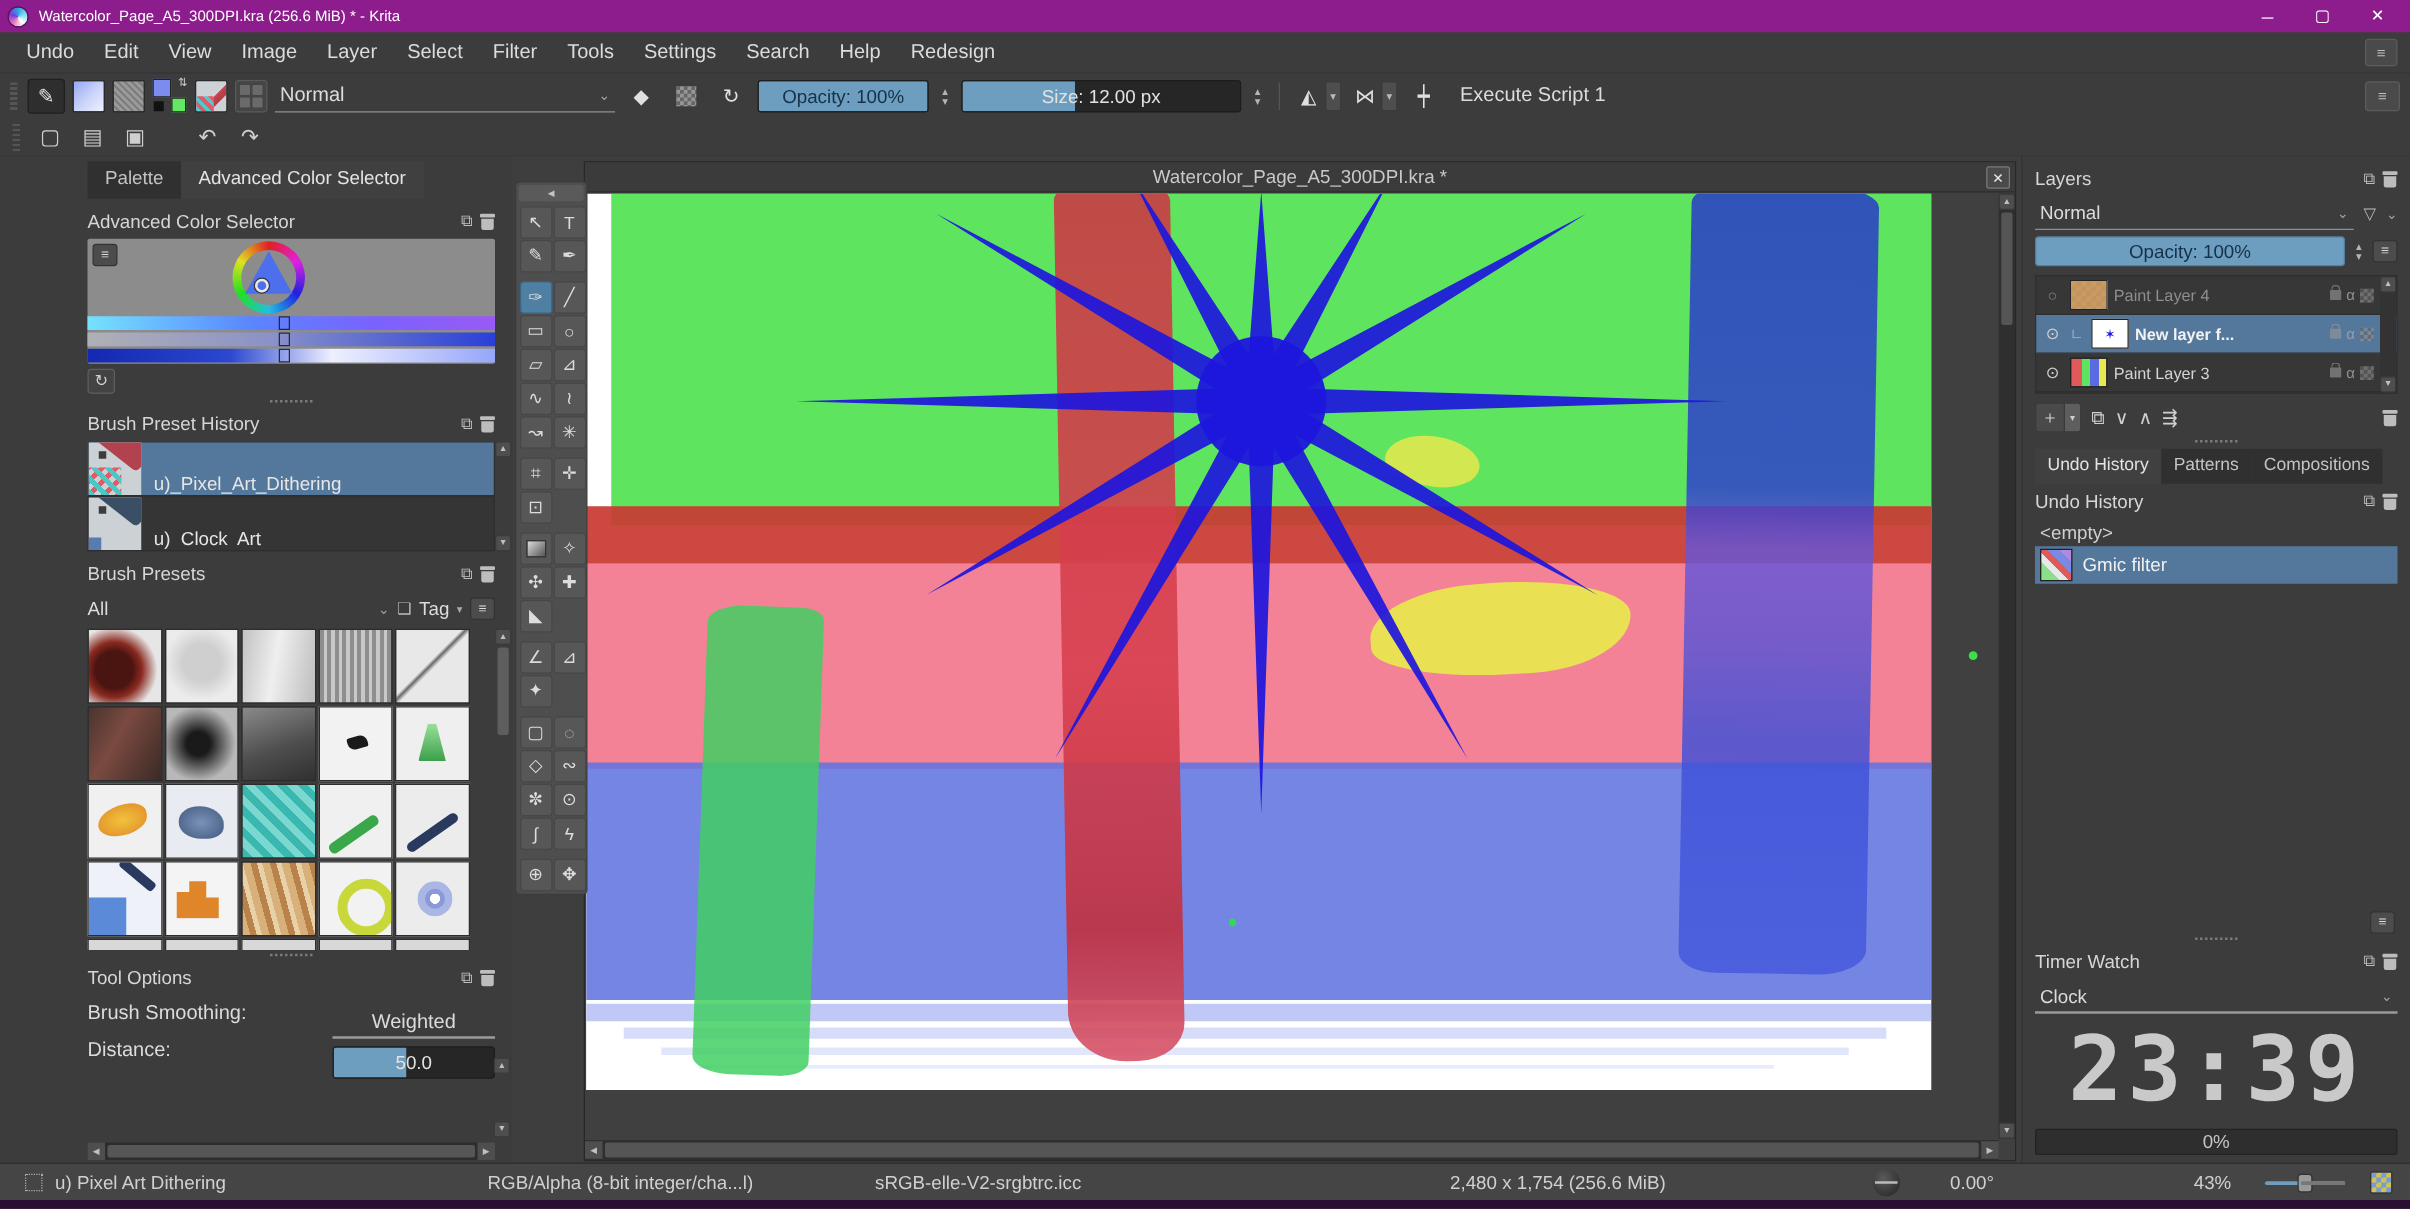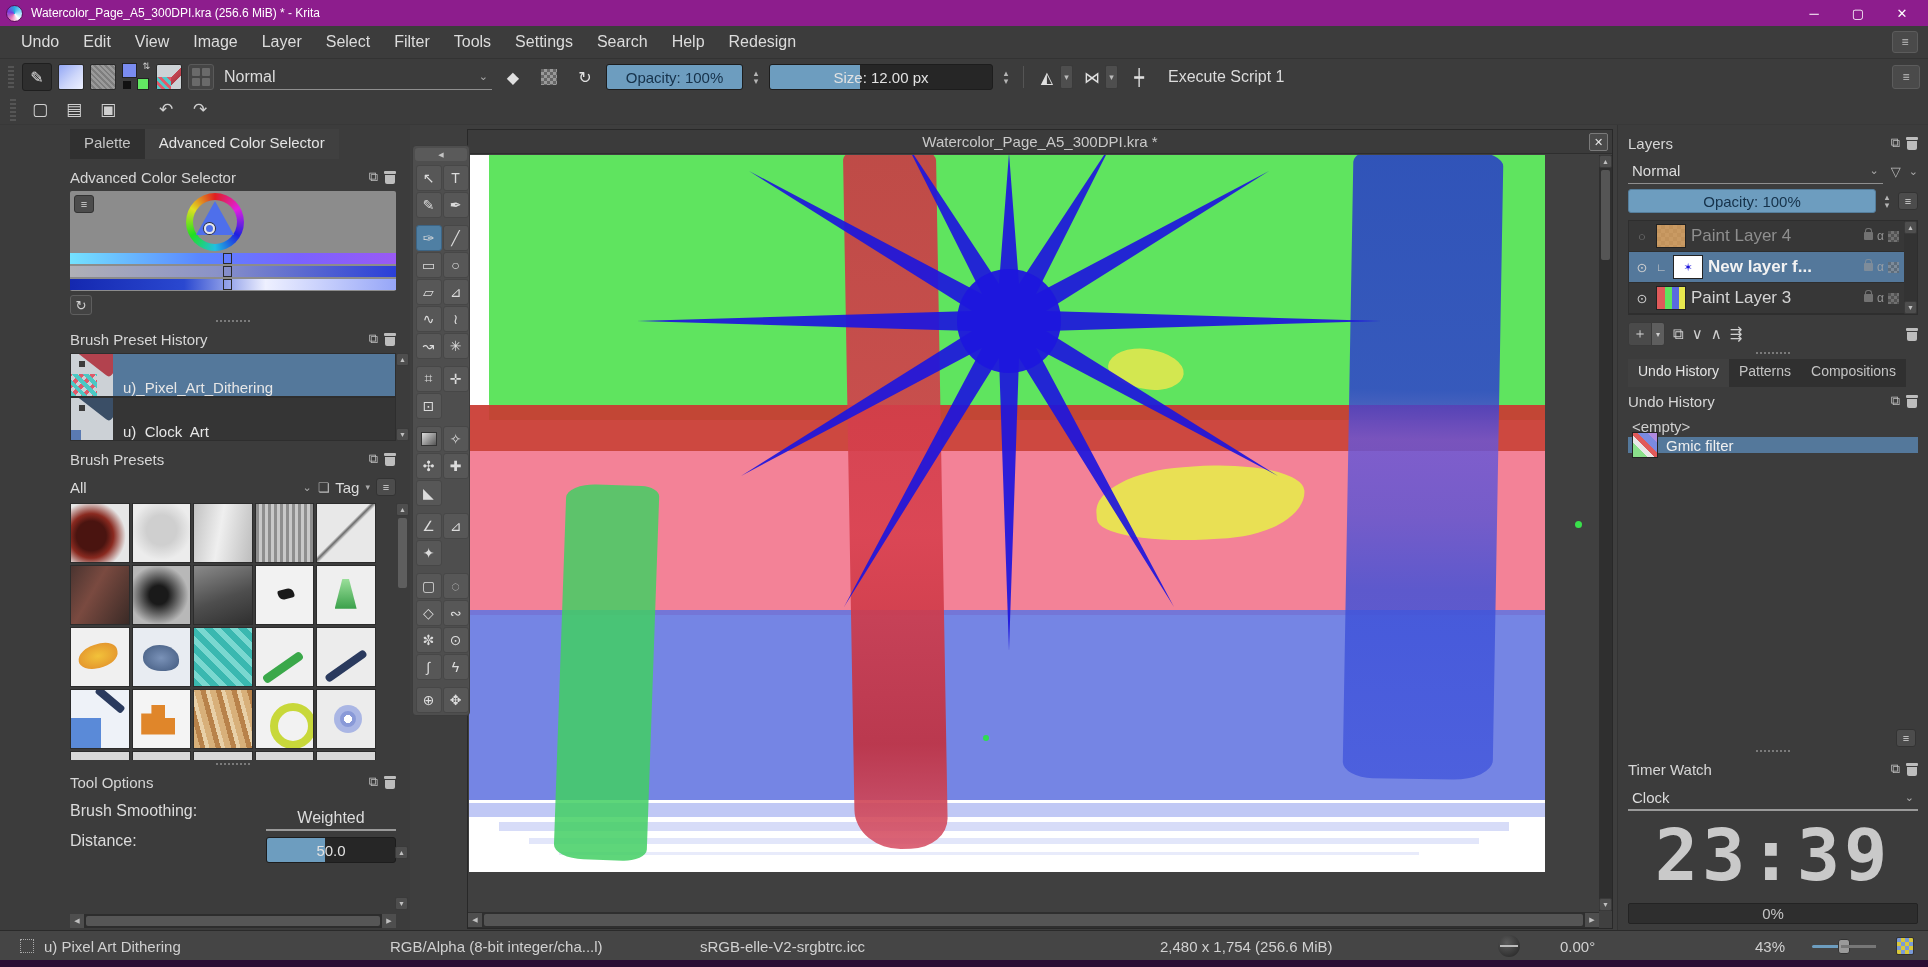--- a/index.html
+++ b/index.html
@@ -199,40 +199,40 @@
   .layer-row.selected { background:#54789b; }
   .layer-row.dimmed { color:#8e8e8e; }
   .l-eye { width:18px; text-align:center; font-size:13px; color:#cfcfcf; }
   .dimmed .l-eye { color:#7e7e7e; }
   .l-corner { width:12px; font-size:11px; color:#cfcfcf; }
   .l-thumb { width:30px; height:24px; border:1px solid #222; flex:0 0 auto; position:relative; background:#fff;
      background-image:linear-gradient(45deg,#ccc 25%,transparent 25%,transparent 75%,#ccc 75%),linear-gradient(45deg,#ccc 25%,#fff 25%,#fff 75%,#ccc 75%); background-size:8px 8px; background-position:0 0,4px 4px; }
   .l-thumb.orange::after { content:""; position:absolute; inset:0; background:#c08848; opacity:.85; }
   .l-thumb.star { display:flex; align-items:center; justify-content:center; color:#1d16dd; font-size:11px; background:#fff; }
   .l-thumb.multi { background:linear-gradient(90deg,#e05a5a 0 30%,#5fe45f 30% 55%,#5a6ae0 55% 80%,#e8e84e 80%); }
-  .l-name { flex:1; font-size:17px; white-space:nowrap; overflow:hidden; }
+  .l-name { flex:1; font-size:13px; white-space:nowrap; overflow:hidden; }
   .layer-row.selected .l-name { font-weight:bold; color:#f2f2f2; }
   .l-mini { display:flex; gap:4px; align-items:center; }
   .mini-lock { width:9px; height:8px; background:#9a9a9a; border-radius:1px; position:relative; opacity:.6;}
   .mini-lock::before { content:""; position:absolute; left:1px; top:-4px; width:5px; height:4px; border:1.5px solid #9a9a9a; border-bottom:none; border-radius:3px 3px 0 0; }
   .mini-alpha { font-size:12px; color:#a8a8a8; opacity:.8; }
   .mini-check { width:11px; height:11px; opacity:.6;
      background-image:linear-gradient(45deg,#999 25%,transparent 25%,transparent 75%,#999 75%),linear-gradient(45deg,#999 25%,#666 25%,#666 75%,#999 75%); background-size:6px 6px; background-position:0 0,3px 3px; }
   .layer-vscroll { position:absolute; right:0; top:0; bottom:0; width:13px; background:#333; display:flex; flex-direction:column; justify-content:space-between; align-items:center; }
   .layer-toolbar { display:flex; align-items:center; height:30px; gap:8px; margin-top:4px; font-size:15px; color:#cfcfcf; }
   .lt-add { display:flex; align-items:center; }
   .lt-add .plus { width:24px; height:24px; background:#4a4a4a; border:1px solid #3a3a3a; border-radius:3px 0 0 3px; display:flex; align-items:center; justify-content:center; font-size:14px; }
   .lt-add .dd { width:13px; height:24px; background:#5e5e5e; border:1px solid #3a3a3a; border-left:none; border-radius:0 3px 3px 0; font-size:8px; display:flex; align-items:center; justify-content:center; }
   .lt-ic { font-size:15px; color:#cfcfcf; }
   .lt-trash { margin-left:auto; }
   .rtabs { display:flex; height:28px; margin-top:2px; }
   .rtab { padding:4px 10px; font-size:14px; background:#303030; color:#c4c4c4; white-space:nowrap; }
   .rtab.active { background:#404040; color:#e4e4e4; }
   .undo-empty { height:22px; font-size:15px; color:#cfcfcf; padding-left:4px; display:flex; align-items:center; }
-  .undo-item { display:flex; align-items:center; height:16px; background:#54789b; gap:8px; padding:0 4px; }
+  .undo-item { display:flex; align-items:center; height:30px; background:#54789b; gap:8px; padding:0 4px; }
   .undo-thumb { width:26px; height:26px; border:1px solid #222;
      background:linear-gradient(45deg,#8ae08a 0 30%,#e8e8e8 30% 45%,#e05a5a 45% 60%,#7a8ae0 60% 80%,#b08ae0 80%); }
   .undo-name { font-size:15px; color:#f0f0f0; }
   .r-spacer { flex:1; }
   .r-listic-row { display:flex; justify-content:flex-end; padding-right:2px; }
   .timer-combo { margin-top:2px; border-bottom:2px solid #9a9a9a; }
   .clock-display { font-family:"DejaVu Sans Mono",monospace; font-size:72px; font-weight:bold; color:#c9c9c9; text-align:center; letter-spacing:4px; line-height:88px; height:92px; }
   .progress-bar { height:21px; background:#2e2e2e; border:1px solid #232323; border-radius:2px; text-align:center; font-size:15px; color:#c4c4c4; line-height:19px; }
 
   

